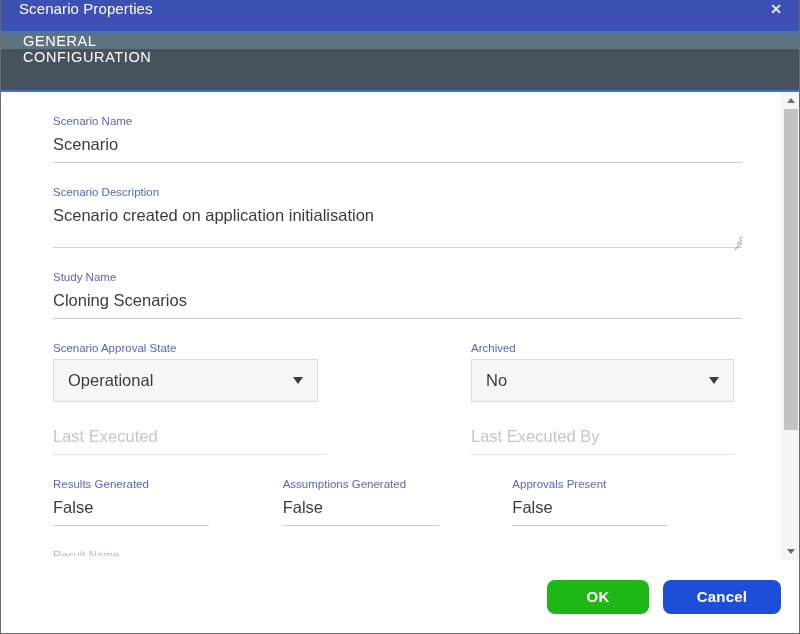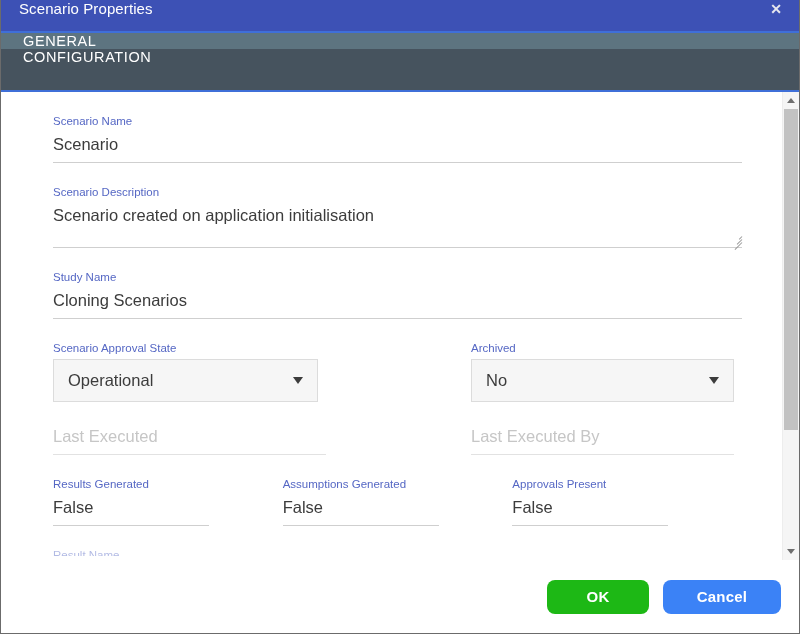--- a/index.html
+++ b/index.html
@@ -286,21 +286,21 @@
     cursor: pointer;
     height: 34px;
     letter-spacing: 0.2px;
   }
   .btn-ok {
     background: #1db815;
     width: 102px;
     margin-right: 14px;
   }
   .btn-cancel {
-    background: #3b82f6;
+    background: #1d4ed8;
     width: 118px;
   }
 </style>
 </head>
 <body>
 
 <div class="dialog">
 
   <div class="titlebar">
     <div class="title-text">Scenario Properties</div>

